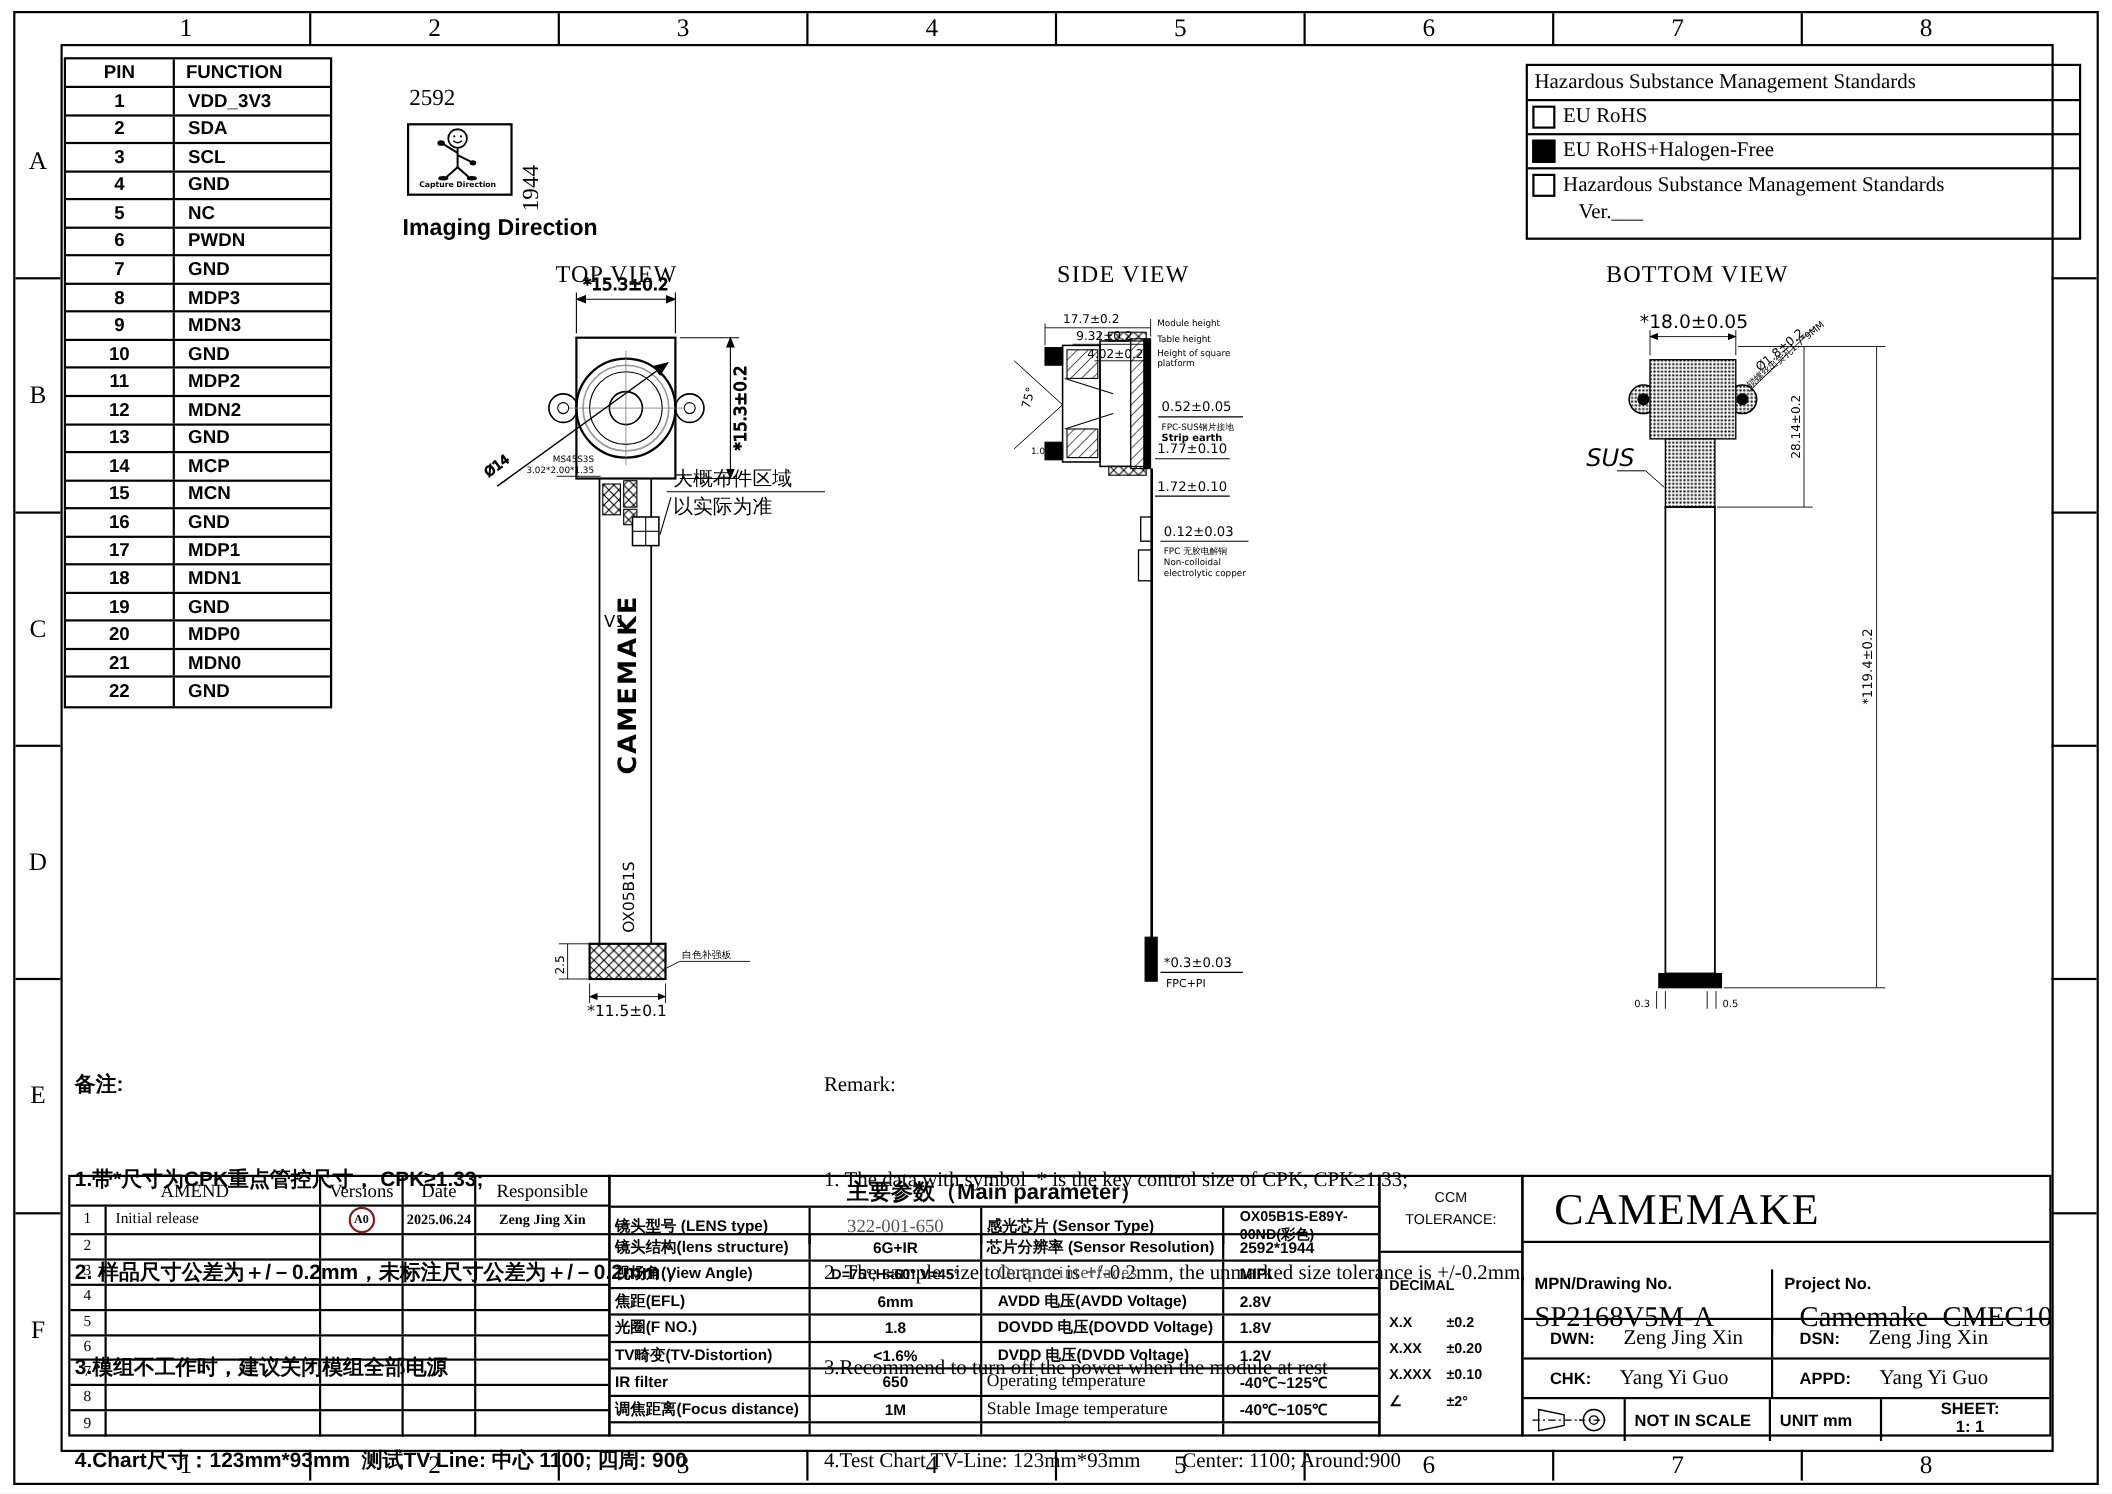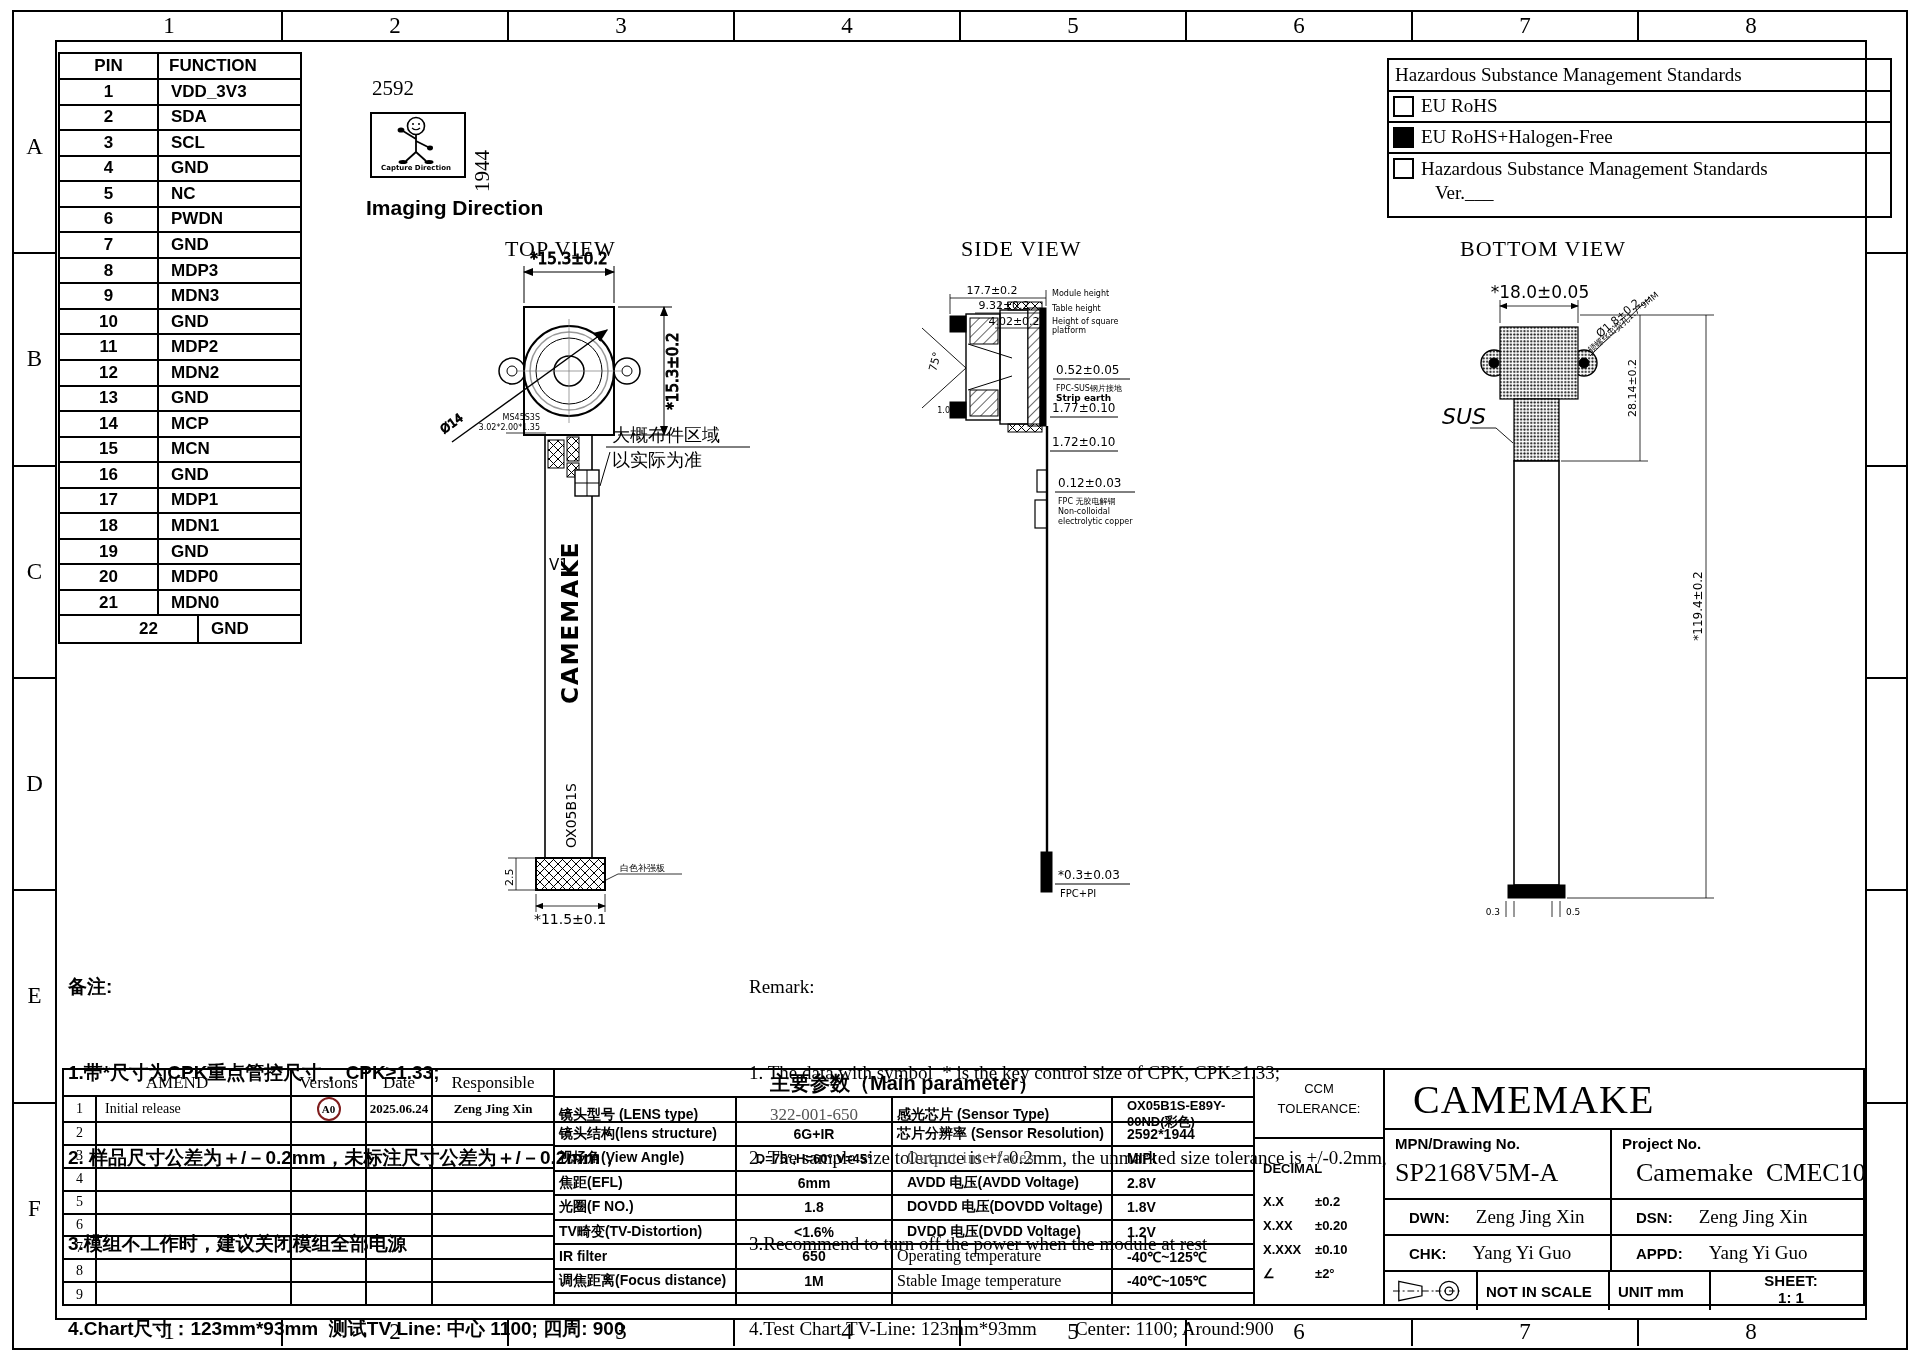--- a/index.html
+++ b/index.html
@@ -11,21 +11,21 @@
   .band{position:absolute;display:flex;font-family:"Liberation Serif",serif;font-size:23px;}
   .band-h{left:57px;width:1806px;height:28px;}
   .band-h .cell{flex:1;border-right:2px solid #000;display:flex;align-items:center;justify-content:center;}
   .band-h .cell:last-child{border-right:none;}
   .band-v{top:42px;width:41px;height:1272px;flex-direction:column;}
   .band-v .cell{flex:1;border-bottom:2px solid #000;display:flex;align-items:center;justify-content:center;}
   .band-v .cell:last-child{border-bottom:none;}
   
   .pin-table{position:absolute;left:58px;top:52px;width:240px;height:588px;border:2px solid #000;display:grid;grid-template-rows:26px repeat(22,1fr);font-weight:bold;font-size:17px;}
   .pin-row{display:grid;grid-template-columns:99px 1fr;border-bottom:2px solid #000;}
-  .pin-row:last-child{border-bottom:none;padding-left:40px;}
+  .pin-row:last-child{border-bottom:none;}
   .pin-row .c1{border-right:2px solid #000;display:flex;align-items:center;justify-content:center;}
   .pin-row .c2{display:flex;align-items:center;padding-left:12px;}
   .pin-row.hdr .c2{padding-left:10px;text-align:right;}
   
   .img-num{position:absolute;font-family:"Liberation Serif",serif;font-size:21px;}
   .cap-box{position:absolute;left:370px;top:112px;width:92px;height:62px;border:2px solid #000;}
   .imaging-label{position:absolute;left:366px;top:196px;font-size:21px;font-weight:bold;letter-spacing:0px;}
   .rot90{transform:rotate(-90deg);transform-origin:0 0;}
   
   .hazard{position:absolute;left:1387px;top:58px;width:501px;border:2px solid #000;font-family:"Liberation Serif",serif;font-size:19px;}
@@ -69,21 +69,21 @@
   .g1{font-family:"Liberation Serif",serif;color:#555;font-weight:normal;font-size:17px;}
   .g2{font-family:"Liberation Serif",serif;color:#555;font-weight:normal;font-size:16px;letter-spacing:1px;}
   .tol{left:1253px;width:132px;height:238px;font-size:13px;}
   .tol-top{height:58px;border-bottom:2px solid #000;text-align:center;padding-top:9px;font-weight:normal;line-height:20px;}
   .tol-bot{padding:14px 0 0 8px;font-weight:bold;}
   .tol-row{display:flex;margin-bottom:9px;}
   .tol-row .a{width:52px;}
   .tblock{left:1383px;width:482px;height:238px;}
   .tb-company{height:58px;border-bottom:2px solid #000;display:flex;align-items:center;padding-left:28px;font-family:"Liberation Serif",serif;font-size:40px;letter-spacing:1px;}
   .tb-r2{height:68px;border-bottom:2px solid #000;display:grid;grid-template-columns:225px 1fr;}
-  .tb-r2>div{padding:5px 0 0 10px;}
+  .tb-r2>div{padding:5px 0 0 10px;margin-top:24px;}
   .tb-r2>div:last-child{border-left:2px solid #000;}
   .tb-lab{font-size:15px;font-weight:bold;}
   .tb-big{font-family:"Liberation Serif",serif;font-size:26px;margin-top:6px;}
   .tb-r34{height:34px;border-bottom:2px solid #000;display:grid;grid-template-columns:225px 1fr;}
   .tb-r34>div{display:flex;align-items:center;padding-left:24px;gap:26px;}
   .tb-r34>div:last-child{border-left:2px solid #000;}
   .tb-name{font-family:"Liberation Serif",serif;font-size:19px;}
   .tb-r5{height:38px;display:grid;grid-template-columns:91px 132px 101px 1fr;}
   .tb-r5>div{display:flex;align-items:center;padding-left:8px;font-size:15px;font-weight:bold;}
   .tb-r5>div+div{border-left:2px solid #000;}

